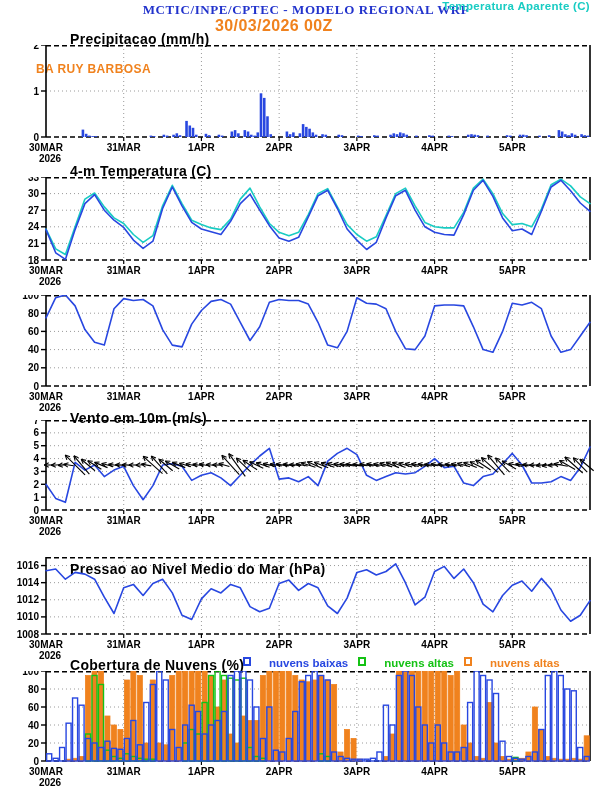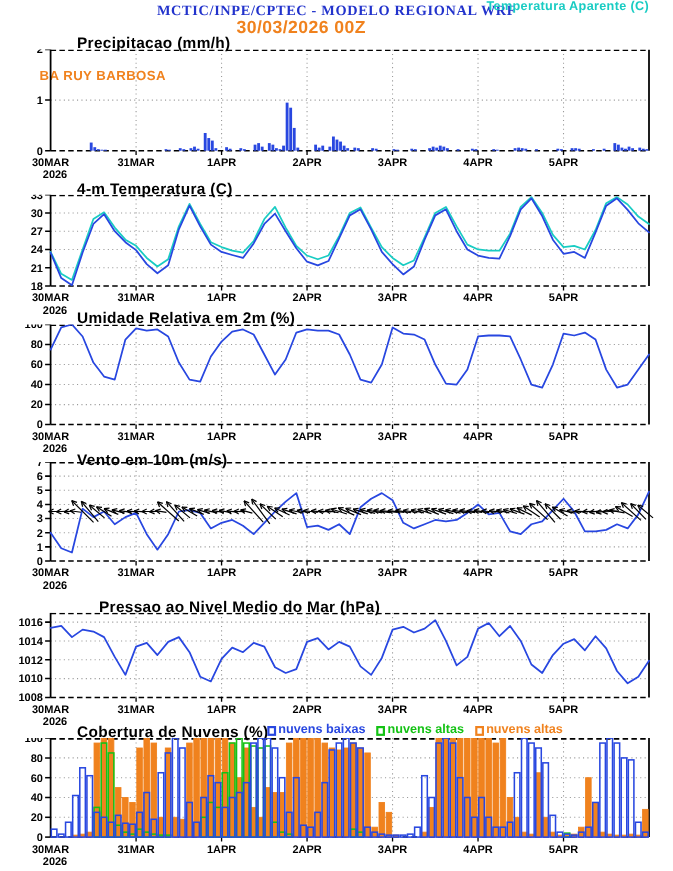--- a/index.html
+++ b/index.html
@@ -6,39 +6,38 @@
   html,body{background:#ffffff}
   .sheet{position:relative;width:612px;height:792px;background:#fff;overflow:hidden;
          font-family:"Liberation Sans",sans-serif;font-weight:bold;color:#000}
   .hdr1{position:absolute;top:2px;left:0;width:100%;text-align:center;font-size:13px;letter-spacing:.6px}
   .hdr-station{position:absolute;top:17px;left:36px;font-size:12px;letter-spacing:.4px}
   .hdr-date{position:absolute;top:17px;left:215px;font-size:16px;letter-spacing:.4px}
   .hdr-loc{position:absolute;right:22px;font-size:12px;letter-spacing:.4px}
   .ptitle{position:absolute;left:70px;font-size:14px;letter-spacing:.3px}
   .tright{position:absolute;right:22px;font-size:11.5px;letter-spacing:.3px}
   .legend{position:absolute;left:243px;font-size:11.5px;display:flex;gap:10px;white-space:nowrap}
-  .lgd{display:flex;align-items:flex-end;gap:2px}
+  .lgd{display:flex;align-items:flex-start;gap:18px}
   .swatch{display:inline-block;width:8px;height:9px;border:2px solid #000;background:#fff}
   svg.chart{position:absolute;left:0;width:612px;display:block}
   svg.chart text{font-family:"Liberation Sans",sans-serif;font-weight:bold;font-size:10px;fill:#000}
 </style>
 </head>
 <body>
 
 <div class="sheet">
   <div class="hdr1" style="color: rgb(34, 51, 204); font-family: Liberation Serif, serif;">MCTIC/INPE/CPTEC - MODELO REGIONAL WRF</div>
   <span class="hdr-station" style="color: rgb(240, 130, 30); margin-top: 45px;">BA RUY BARBOSA</span>
   <span class="hdr-date" style="color: rgb(240, 130, 30);">30/03/2026 00Z</span>
 
   <span class="ptitle" id="t-precipitacao" style="top: 31px;">Precipitacao (mm/h)</span>
   <span class="ptitle" id="t-temperatura" style="top: 163px;">4-m Temperatura (C)</span>
   <span class="tright" id="t-temp-right" style="color: rgb(25, 204, 195);">Temperatura Aparente (C)</span>
-  <span class="ptitle" id="t-umidade" style="top: 281px;">Umidade Relativa em 2m (%)</span>
   <span class="ptitle" id="t-vento" style="top: 410px;">Vento em 10m (m/s)</span>
-  <span class="ptitle" id="t-pressao" style="top: 543px; margin-left: 20px;">Pressao ao Nivel Medio do Mar (hPa)</span>
+  <span class="ptitle" id="t-pressao" style="top: 561px;">Pressao ao Nivel Medio do Mar (hPa)</span>
   <span class="ptitle" id="t-nuvens" style="top: 657px; text-align: right;">Cobertura de Nuvens (%)</span>
 
   <div class="legend" id="cloud-legend" style="top: 657px;">
     <span class="lgd">
       <span class="swatch" id="sw0" style="border-color: rgb(40, 71, 224);"></span>
       <span id="lg0" style="color: rgb(40, 71, 224);">nuvens baixas</span>
     </span>
     <span class="lgd">
       <span class="swatch" id="sw1" style="border-color: rgb(20, 194, 20);"></span>
       <span id="lg1" style="color: rgb(20, 194, 20);">nuvens altas</span>

